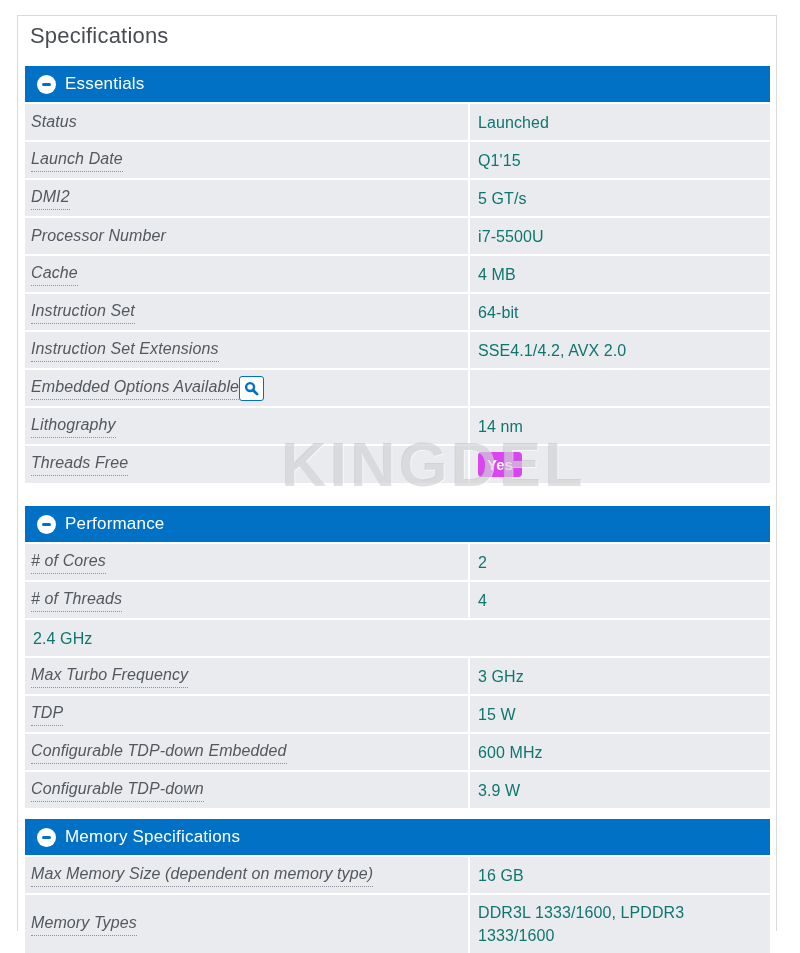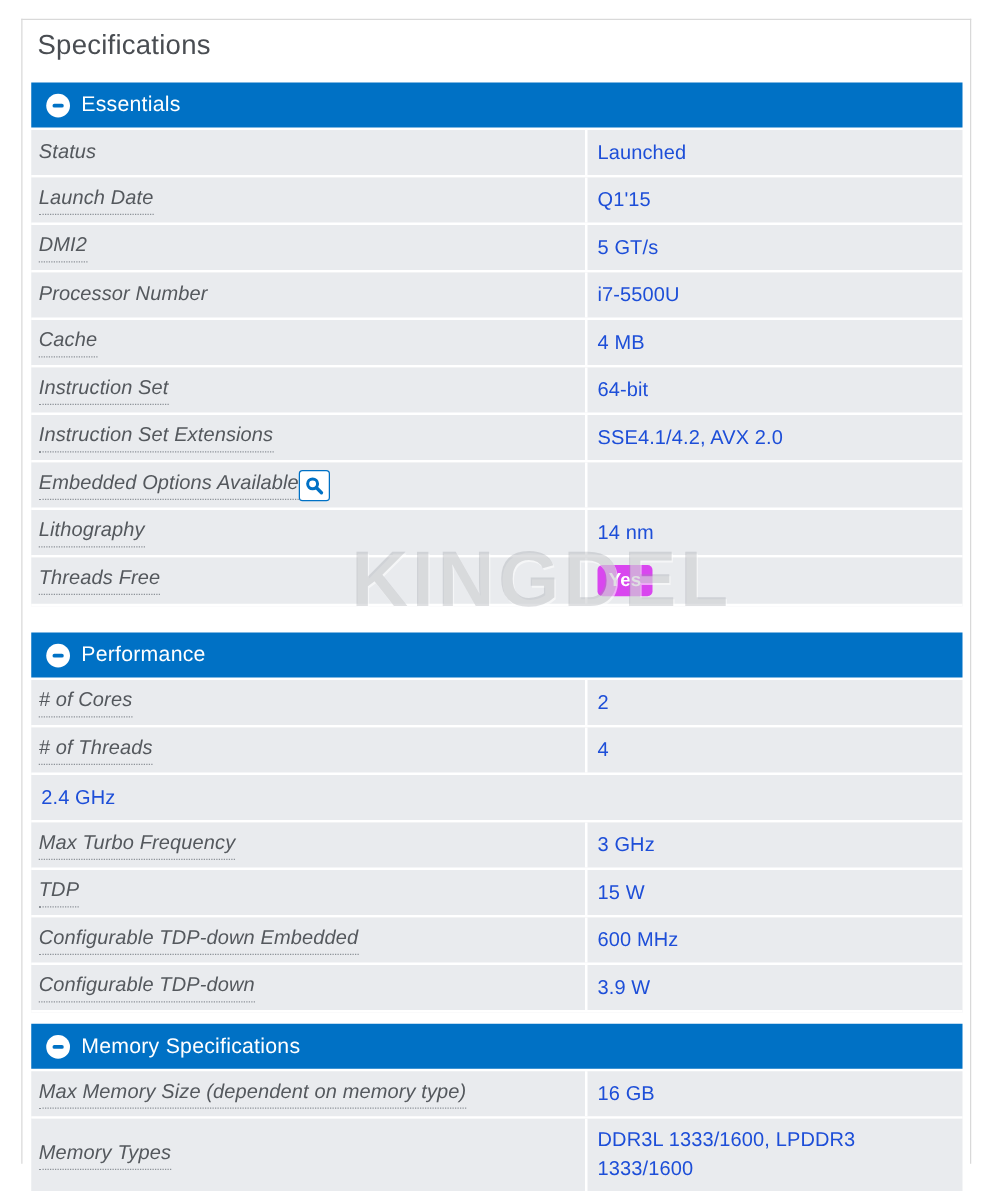--- a/index.html
+++ b/index.html
@@ -36,21 +36,21 @@
   .cl{
     width:445px;flex:0 0 445px;box-sizing:border-box;
     border-right:2px solid #ffffff;align-self:stretch;
     display:flex;align-items:center;justify-content:flex-start;
     padding:0 8px 0 6px;
     font-style:italic;
   }
   .cv{flex:1;padding:6px 6px 6px 8px;}
   .lbl{font-size:16px;color:#54585d;letter-spacing:.1px;line-height:20px;}
   .u{border-bottom:1px dotted #8d9298;padding-bottom:2px;cursor:help;}
-  .val{font-size:16px;color:#1d4ed8;letter-spacing:.1px;line-height:23px;}
+  .val{font-size:16px;color:#0f766e;letter-spacing:.1px;line-height:23px;}
   .badge{
     display:inline-block;background:#d946ef;color:#ffffff;font-weight:700;
     font-size:15px;padding:4px 9px;border-radius:4px;line-height:17px;
   }
   .lookup{
     width:25px;height:25px;box-sizing:border-box;background:#ffffff;
     border:1px solid #0071c5;border-radius:3px;padding:0;
     display:flex;align-items:center;justify-content:center;cursor:pointer;flex:0 0 25px;
   }
   .tbl{margin:0;}

